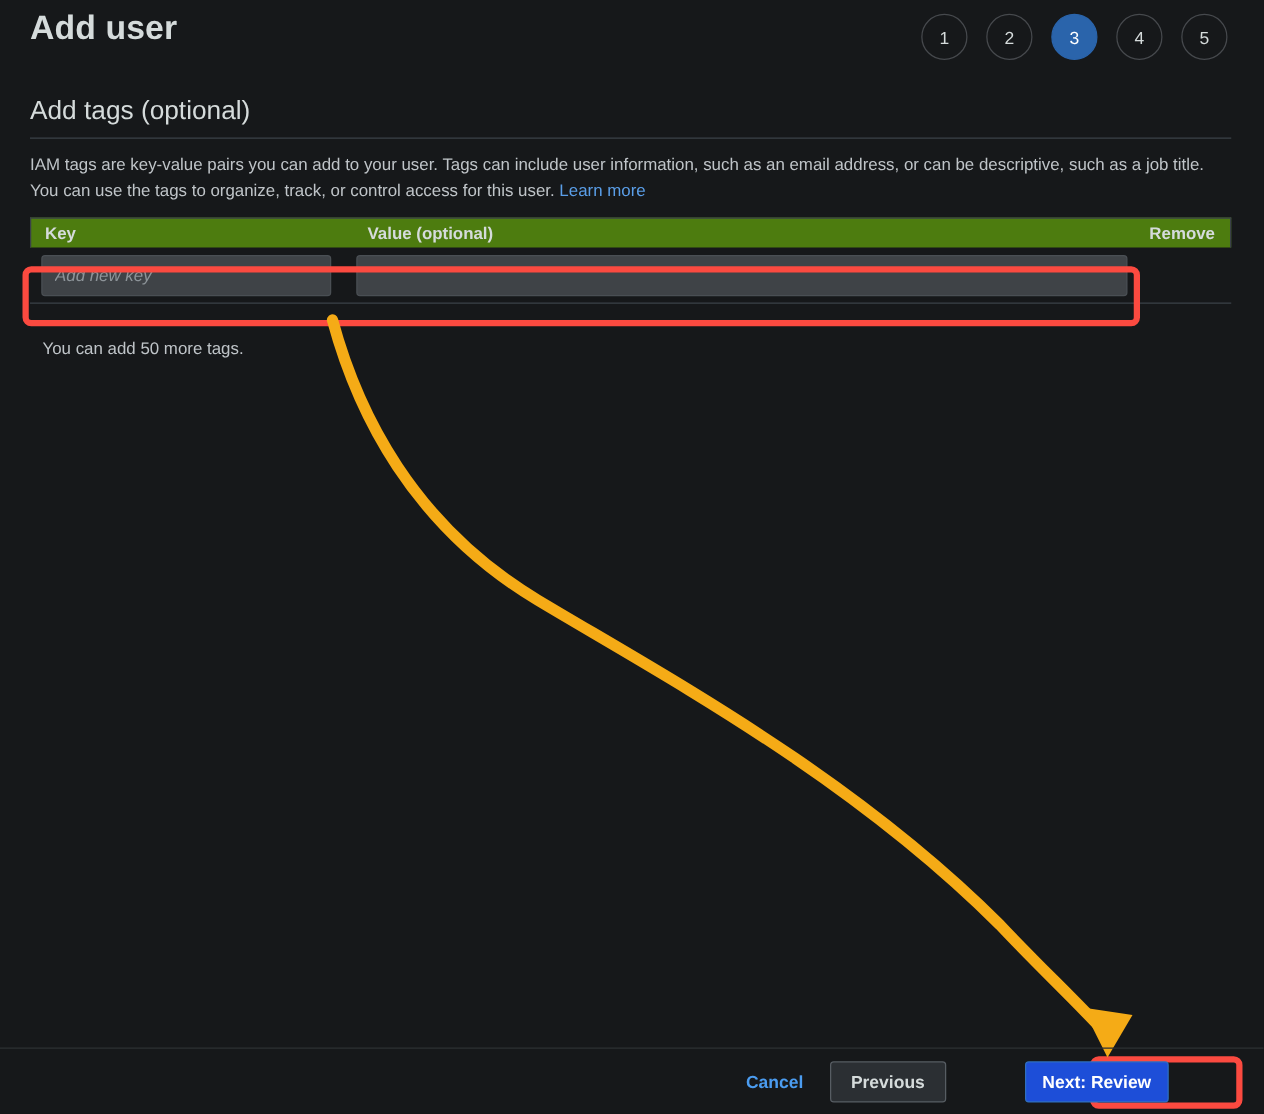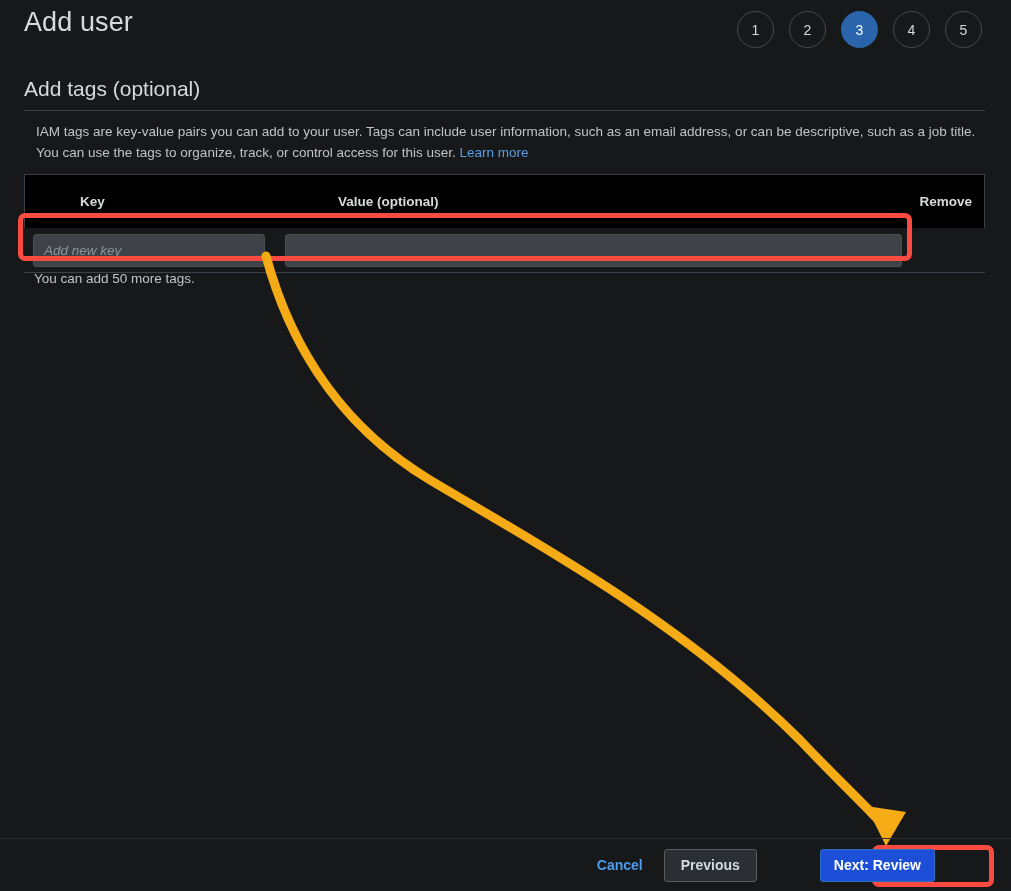--- a/index.html
+++ b/index.html
@@ -19,21 +19,21 @@
   
   .page-header {
     position: absolute;
     left: 0; top: 0;
     width: 1011px; height: 62px;
   }
   .page-title {
     position: absolute;
     left: 24px; top: 7px;
     font-size: 27px;
-    font-weight: 400;
+    font-weight: 700;
     color: #d5dbdb;
     letter-spacing: 0.1px;
   }
   .steps {
     position: absolute;
     right: 29px; top: 11px;
     display: flex;
     gap: 15px;
   }
   .step {
@@ -63,46 +63,45 @@
     color: #d5dbdb;
   }
   .section-rule {
     position: absolute;
     left: 24px; top: 110px;
     width: 961px; height: 1px;
     background: #3b4148;
   }
   .section-desc {
     position: absolute;
-    left: 36px; top: 121px;
+    left: 24px; top: 121px;
     width: 952px;
     font-size: 13.5px;
     line-height: 21px;
     color: #bfc4c8;
   }
   .section-desc a {
     color: #5a9ee8;
     text-decoration: none;
     cursor: pointer;
   }
 
   
   .tag-table {
     position: absolute;
     left: 24px; top: 174px;
     width: 961px;
   }
   .tag-head {
     display: flex;
-    height: 54px;
-    background: #000000;
+    height: 24px;
+    background: #4d7c0f;
     border: 1px solid #3b4148;
     border-bottom: none;
     align-items: center;
-    padding-left: 44px;
   }
   .th {
     font-size: 13.5px;
     font-weight: bold;
     color: #d5dbdb;
   }
   .th-key    { width: 245px; padding-left: 11px; }
   .th-value  { flex: 1; padding-left: 24px; }
   .th-remove { width: 118px; text-align: right; padding-right: 12px; }
 

